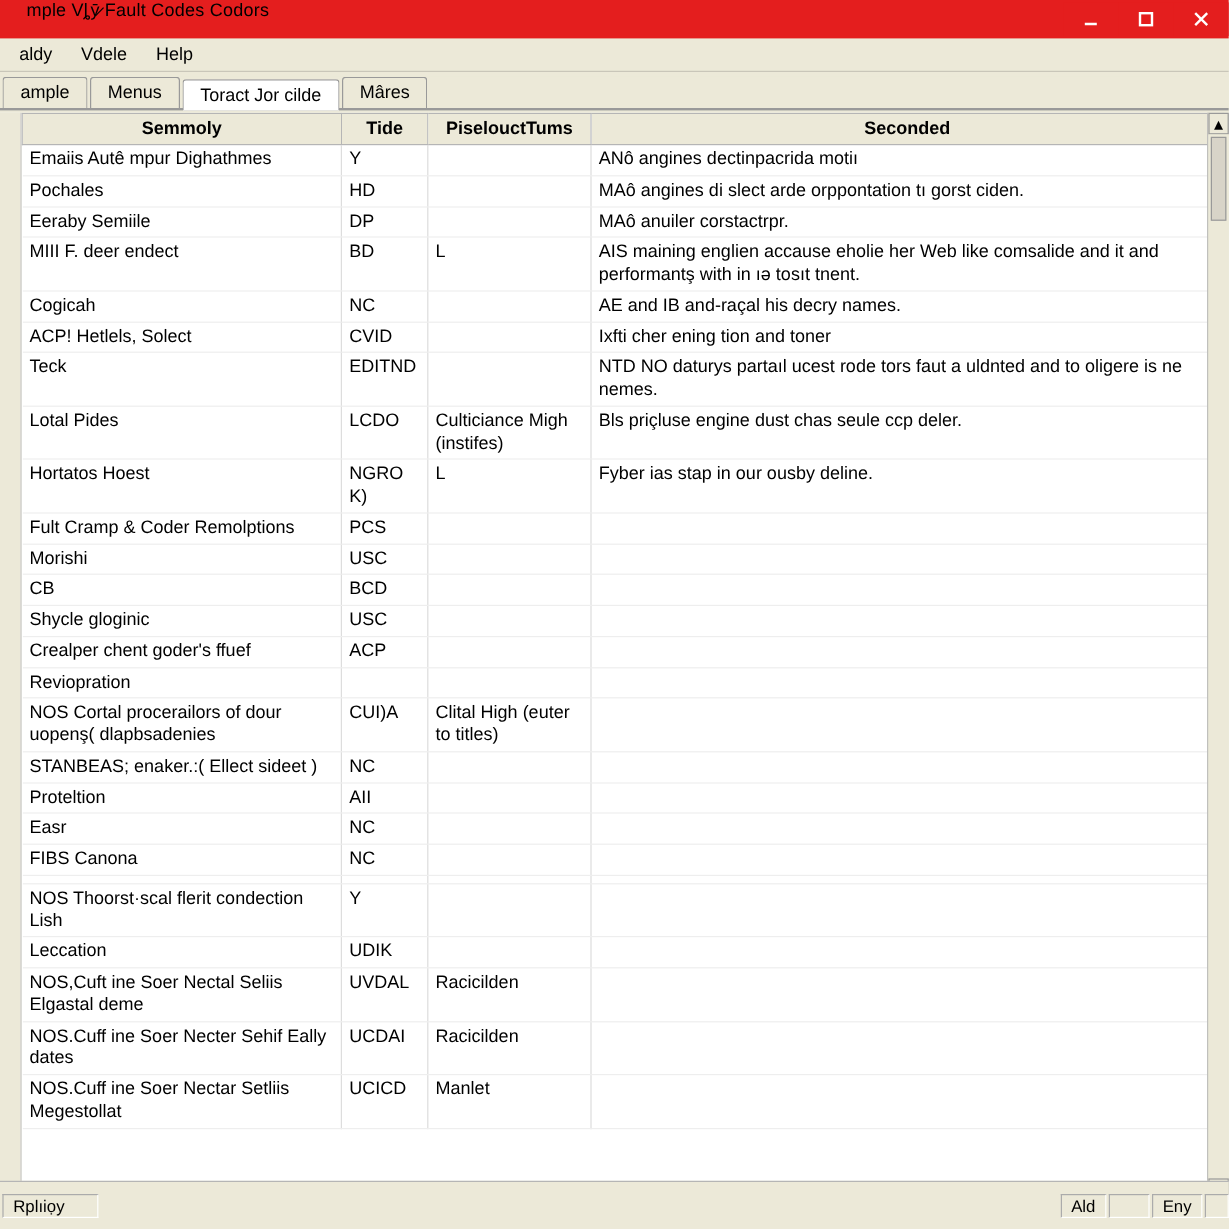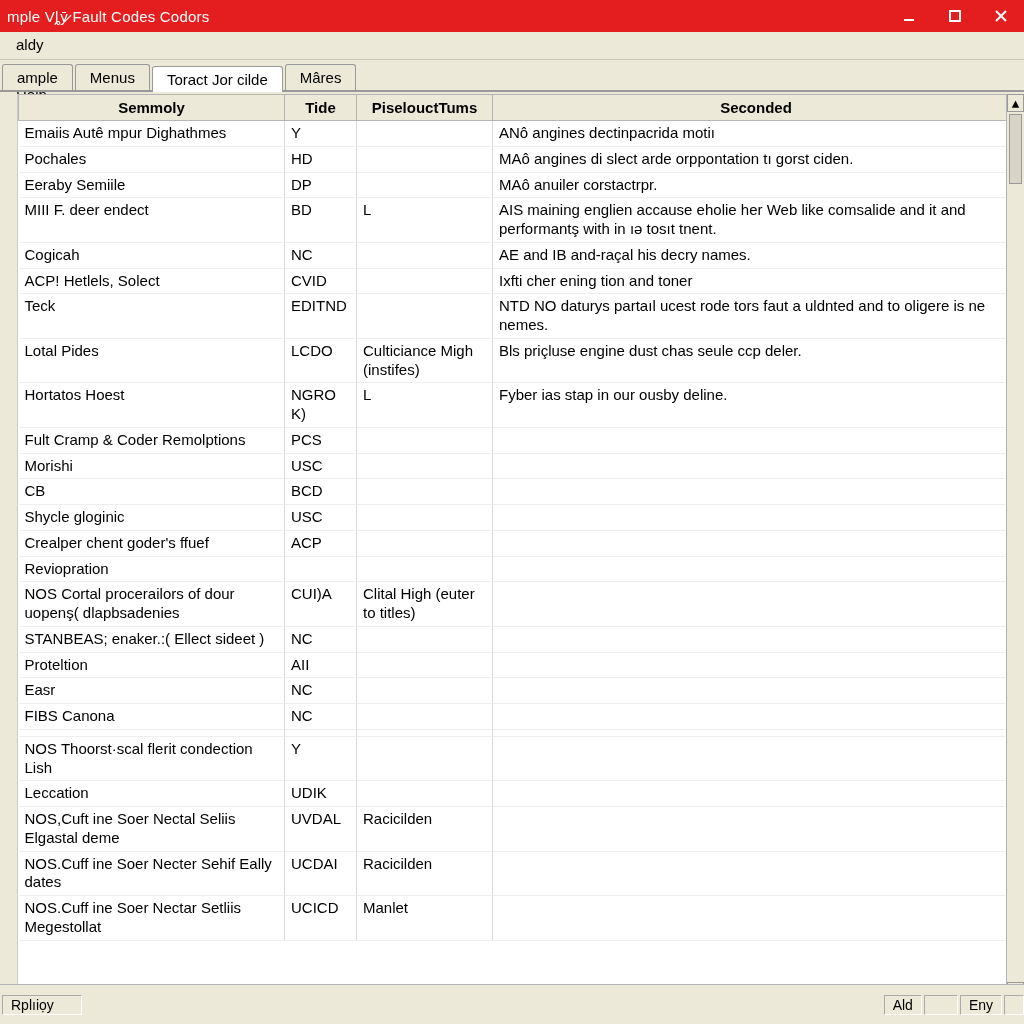--- a/index.html
+++ b/index.html
@@ -1,26 +1,26 @@
 <!DOCTYPE html>
 <html><head>
 <meta charset="utf-8">
 <style>
   * { box-sizing: border-box; }
   html, body { margin:0; padding:0; width:1024px; height:1024px; font-family: Tahoma, Arial, sans-serif; font-size:15px; background:#ece9d8; overflow:hidden; }
 
   
-  .titlebar { height:32px; background:#e41e1e; color:#ffffff; display:flex; align-items:center; padding:0 7px; position:relative; }
+  .titlebar { height:32px; background:#e41e1e; color:#000000; display:flex; align-items:flex-start; padding:0 22px; position:relative; }
   .titlebar .title { font-size:15px; letter-spacing:0.2px; white-space:nowrap; }
   .titlebar .ctrls { position:absolute; right:0; top:0; height:32px; display:flex; }
   .titlebar .ctrl { width:46px; height:28px; margin-top:2px; display:flex; align-items:center; justify-content:center; background:#e41e1e; }
   .titlebar .ctrl svg { width:14px; height:14px; }
 
   
-  .menubar { height:28px; background:#ece9d8; border-bottom:1px solid #c9c6b9; display:flex; align-items:flex-start; padding-left:4px;flex-direction:column; }
+  .menubar { height:28px; background:#ece9d8; border-bottom:1px solid #c9c6b9; display:flex; align-items:center; padding-left:4px; }
   .menubar .mitem { padding:4px 12px; font-size:15px; cursor:default; }
 
   
   .tabstrip { height:28px; display:flex; align-items:flex-end; padding-left:2px; border-bottom:2px solid #999; background:#ece9d8; position:relative; margin-top:4px;}
   .tab { border:1px solid #999; border-bottom:none; background:#ece9d8; padding:4px 14px 4px 14px; font-size:15px; margin-right:2px; border-top-left-radius:3px; border-top-right-radius:3px; position:relative; }
   .tab.active { background:#fff; top:2px; }
 
   
   .content { position:absolute; top:94px; left:0; right:0; bottom:24px; background:#fff; }
   .rowgutter { position:absolute; left:0; top:0; bottom:0; width:18px; background:#ece9d8; border-right:1px solid #ccc; }

